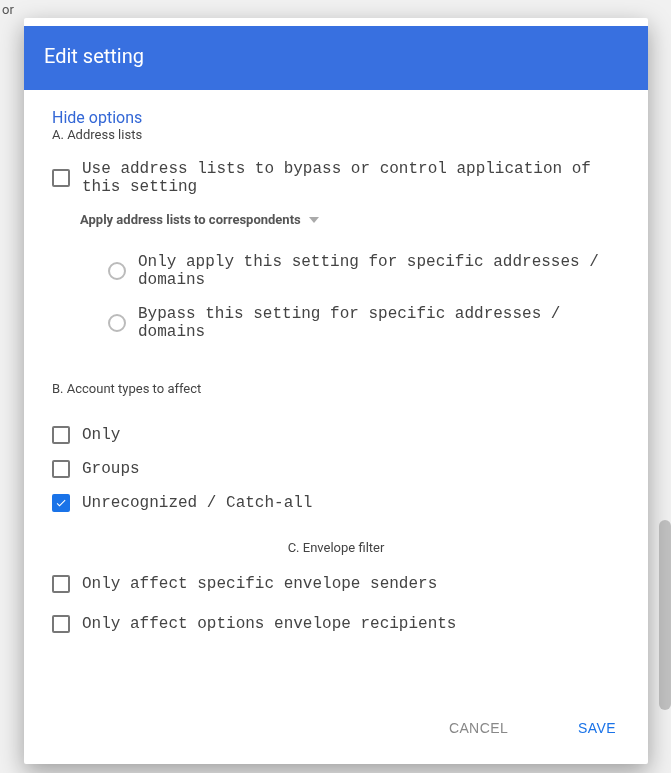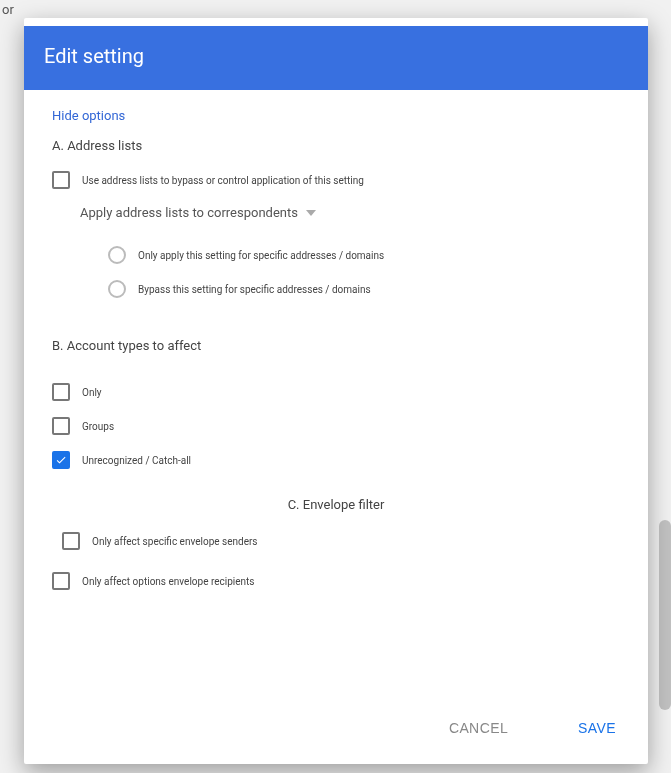--- a/index.html
+++ b/index.html
@@ -30,23 +30,23 @@
     }
     .dialog-body {
       flex: 1;
       padding: 18px 28px 10px 28px;
       color: #4a4a4a;
       font-size: 13px;
       overflow: auto;
     }
     .hide-options {
       color: #3367d6;
-      font-size: 13px;
+      font-size: 16px;
       cursor: pointer;
-      margin-bottom: 15px;
+      margin-bottom: 0;
       display: inline-block;
     }
     .section-label {
       font-size: 13px;
       color: #444;
       margin-bottom: 18px;
     }
     .section { margin-bottom: 28px; }
     .section.a { margin-bottom: 40px; }
     .row {
@@ -71,26 +71,27 @@
       border-color: #1a73e8;
     }
     .checkbox.checked svg { display: block; }
     .checkbox svg { display: none; width: 12px; height: 12px; }
     .radio {
       width: 18px; height: 18px;
       border: 2px solid #bbb;
       border-radius: 50%;
       flex: none;
     }
-    .row-label { font-size: 10px; color: #444; }
+    .row-label { font-size: 16px; color: #444; font-family: Liberation Mono, monospace; }
     .dropdown-row {
       display: flex;
       align-items: center;
       gap: 8px;
       margin: 10px 0 26px 0;
+      font-weight: bold;
     }
     .dropdown-label { font-size: 13px; color: #555; }
     .caret-down {
       width: 0; height: 0;
       border-left: 5px solid transparent;
       border-right: 5px solid transparent;
       border-top: 6px solid #aaa;
     }
     .dialog-footer {
       padding: 10px 24px 22px 0;
@@ -187,21 +188,21 @@
               </svg>
           </div>
           <span class="row-label">Unrecognized / Catch-all</span>
         </div>
       </div>
 
       
       <div class="section">
         <div class="section-label" style="margin-bottom:20px;text-align:center;">C. Envelope filter</div>
 
-        <div class="row" style="margin-bottom:22px;margin-left:10px;">
+        <div class="row" style="margin-bottom:22px;">
           <div class="checkbox">
             
           </div>
           <span class="row-label">Only affect specific envelope senders</span>
         </div>
 
         <div class="row">
           <div class="checkbox">
             
           </div>

